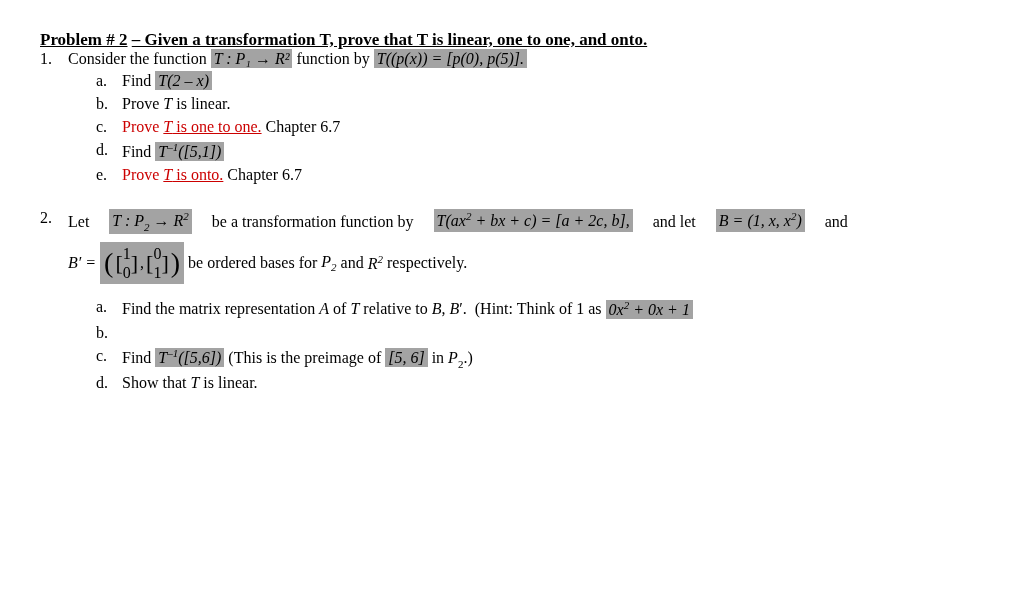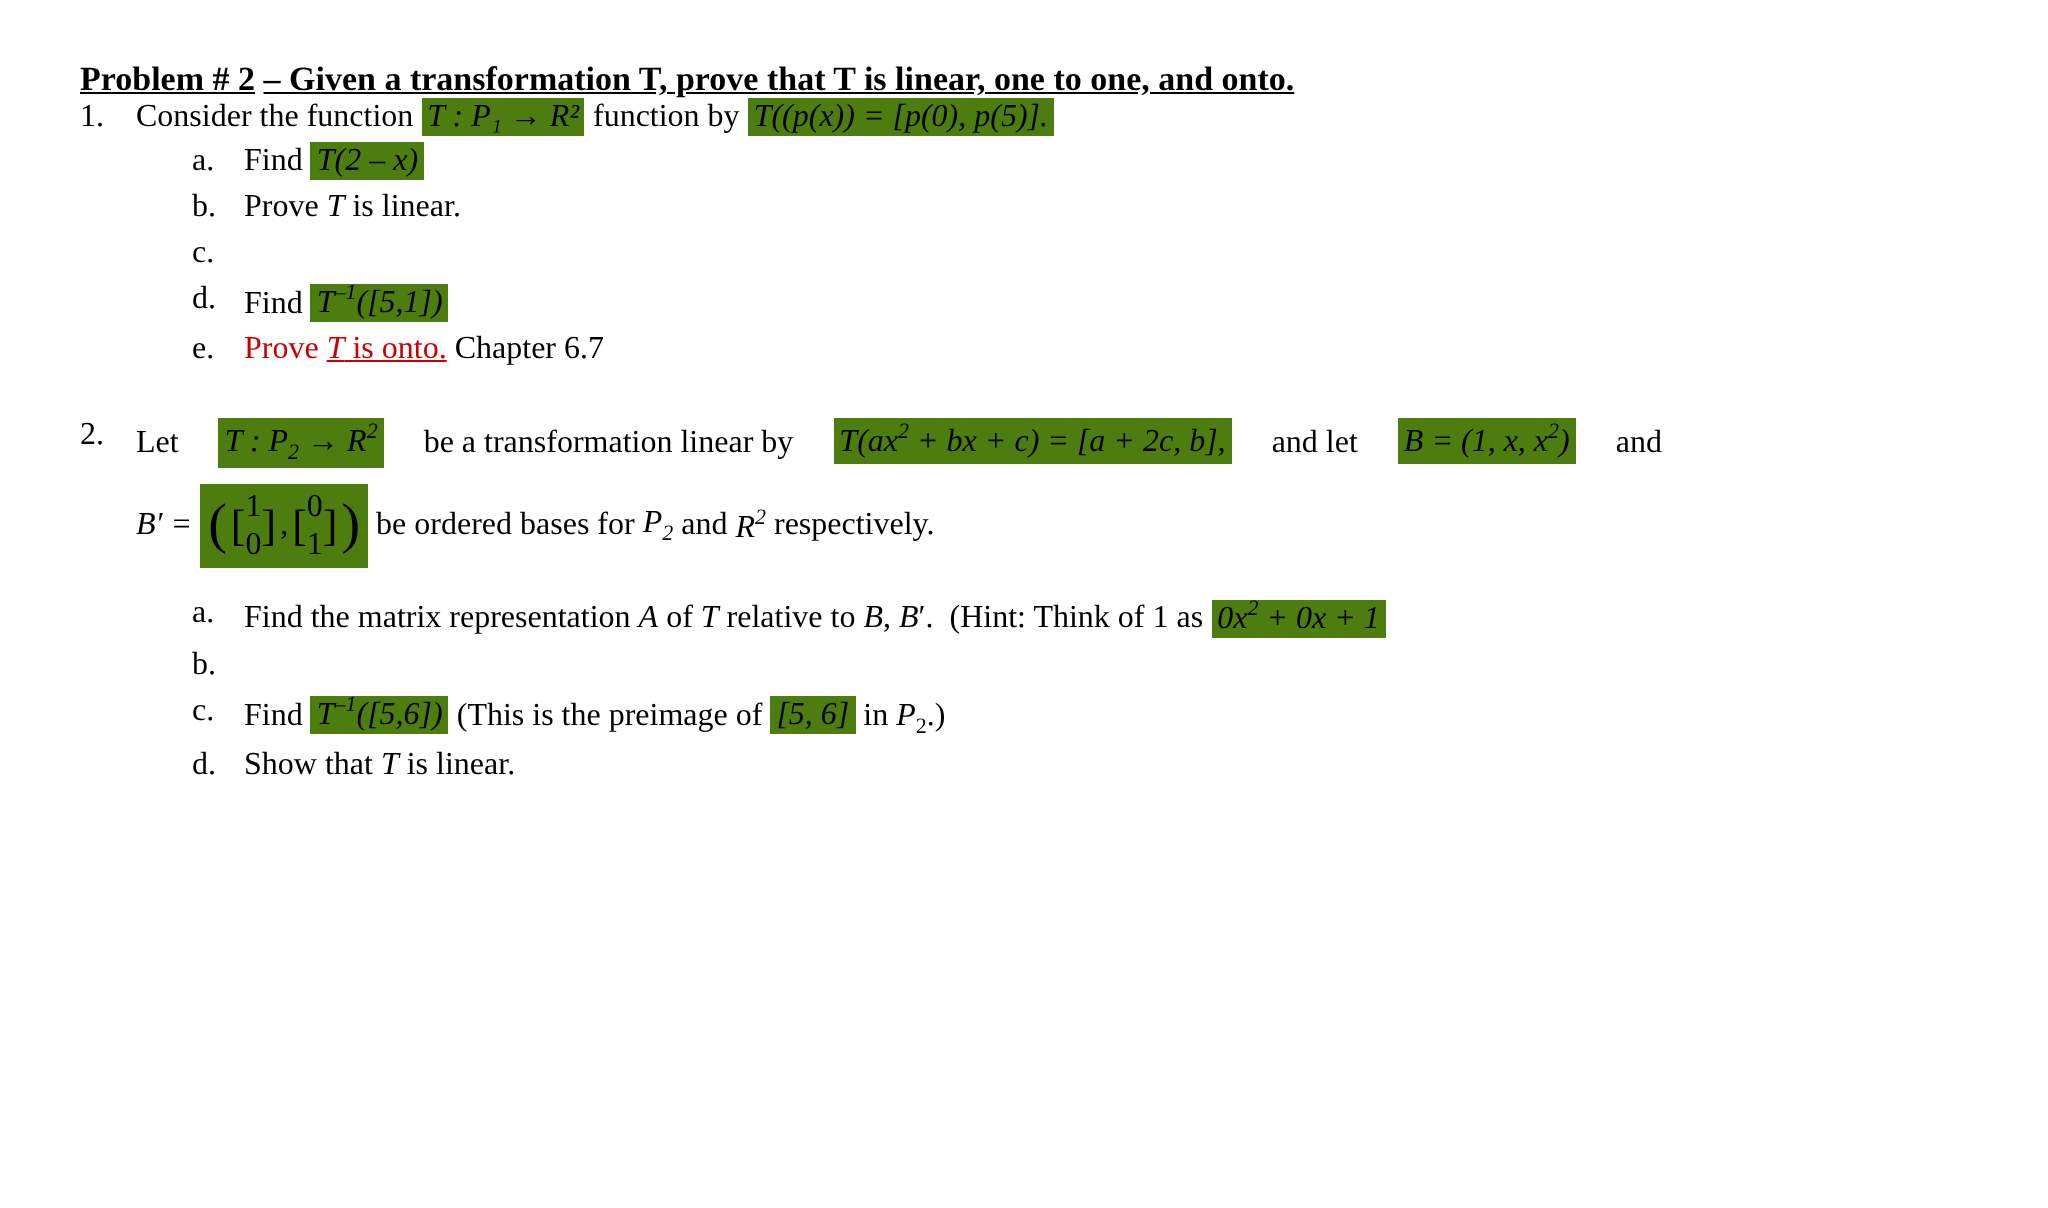--- a/index.html
+++ b/index.html
@@ -46,21 +46,21 @@
       display: flex;
       align-items: flex-start;
       gap: 6px;
     }
     .li-letter {
       min-width: 20px;
       font-size: 16px;
     }
     .highlight-box {
       display: inline;
-      background: #4d7c0f;
+      background: #a3a3a3;
       padding: 1px 3px;
       border: none;
     }
     .red-text {
       color: #cc0000;
     }
     .math {
       font-style: italic;
     }
     sup {
@@ -99,20 +99,23 @@
               <span>Find <span class="highlight-box math"><i>T</i>(2 – <i>x</i>)</span></span>
             </li>
 
             <li>
               <span class="li-letter">b.</span>
               <span>Prove <i>T</i> is linear.</span>
             </li>
 
             <li>
               <span class="li-letter">c.</span>
+              <span>
+                <span class="red-text">Prove <span style="text-decoration:underline;"><i>T</i> is one to one.</span></span> Chapter 6.7
+              </span>
             </li>
 
             <li>
               <span class="li-letter">d.</span>
               <span>Find <span class="highlight-box math"><i>T</i><sup>–1</sup>([5,1])</span></span>
             </li>
 
             <li>
               <span class="li-letter">e.</span>
               <span>
@@ -125,21 +128,21 @@
     </li>
 
     <li style="margin-top:20px;">
       <div class="li-content">
         <span class="li-num">2.</span>
         <div>
 
           <div style="display:flex; flex-wrap:wrap; align-items:baseline; gap:20px;">
             <span>Let</span>
             <span class="highlight-box math"><i>T</i> : <i>P</i><sub>2</sub> → <i>R</i><sup>2</sup></span>
-            <span>be a transformation linear by</span>
+            <span>be a transformation function by</span>
             <span class="highlight-box math"><i>T</i>(<i>ax</i><sup>2</sup> + <i>bx</i> + <i>c</i>) = [<i>a</i> + 2<i>c</i>, <i>b</i>],</span>
             <span>and let</span>
             <span class="highlight-box math"><i>B</i> = (1, <i>x</i>, <i>x</i><sup>2</sup>)</span>
             <span>and</span>
           </div>
 
           <div style="display:flex; align-items:center; flex-wrap:wrap; gap:4px; margin-top:8px; margin-left:0;">
             <span class="math"><i>B</i>′ =</span>
 
             <span class="highlight-box" style="display:inline-flex; align-items:center; padding:2px 4px;">

